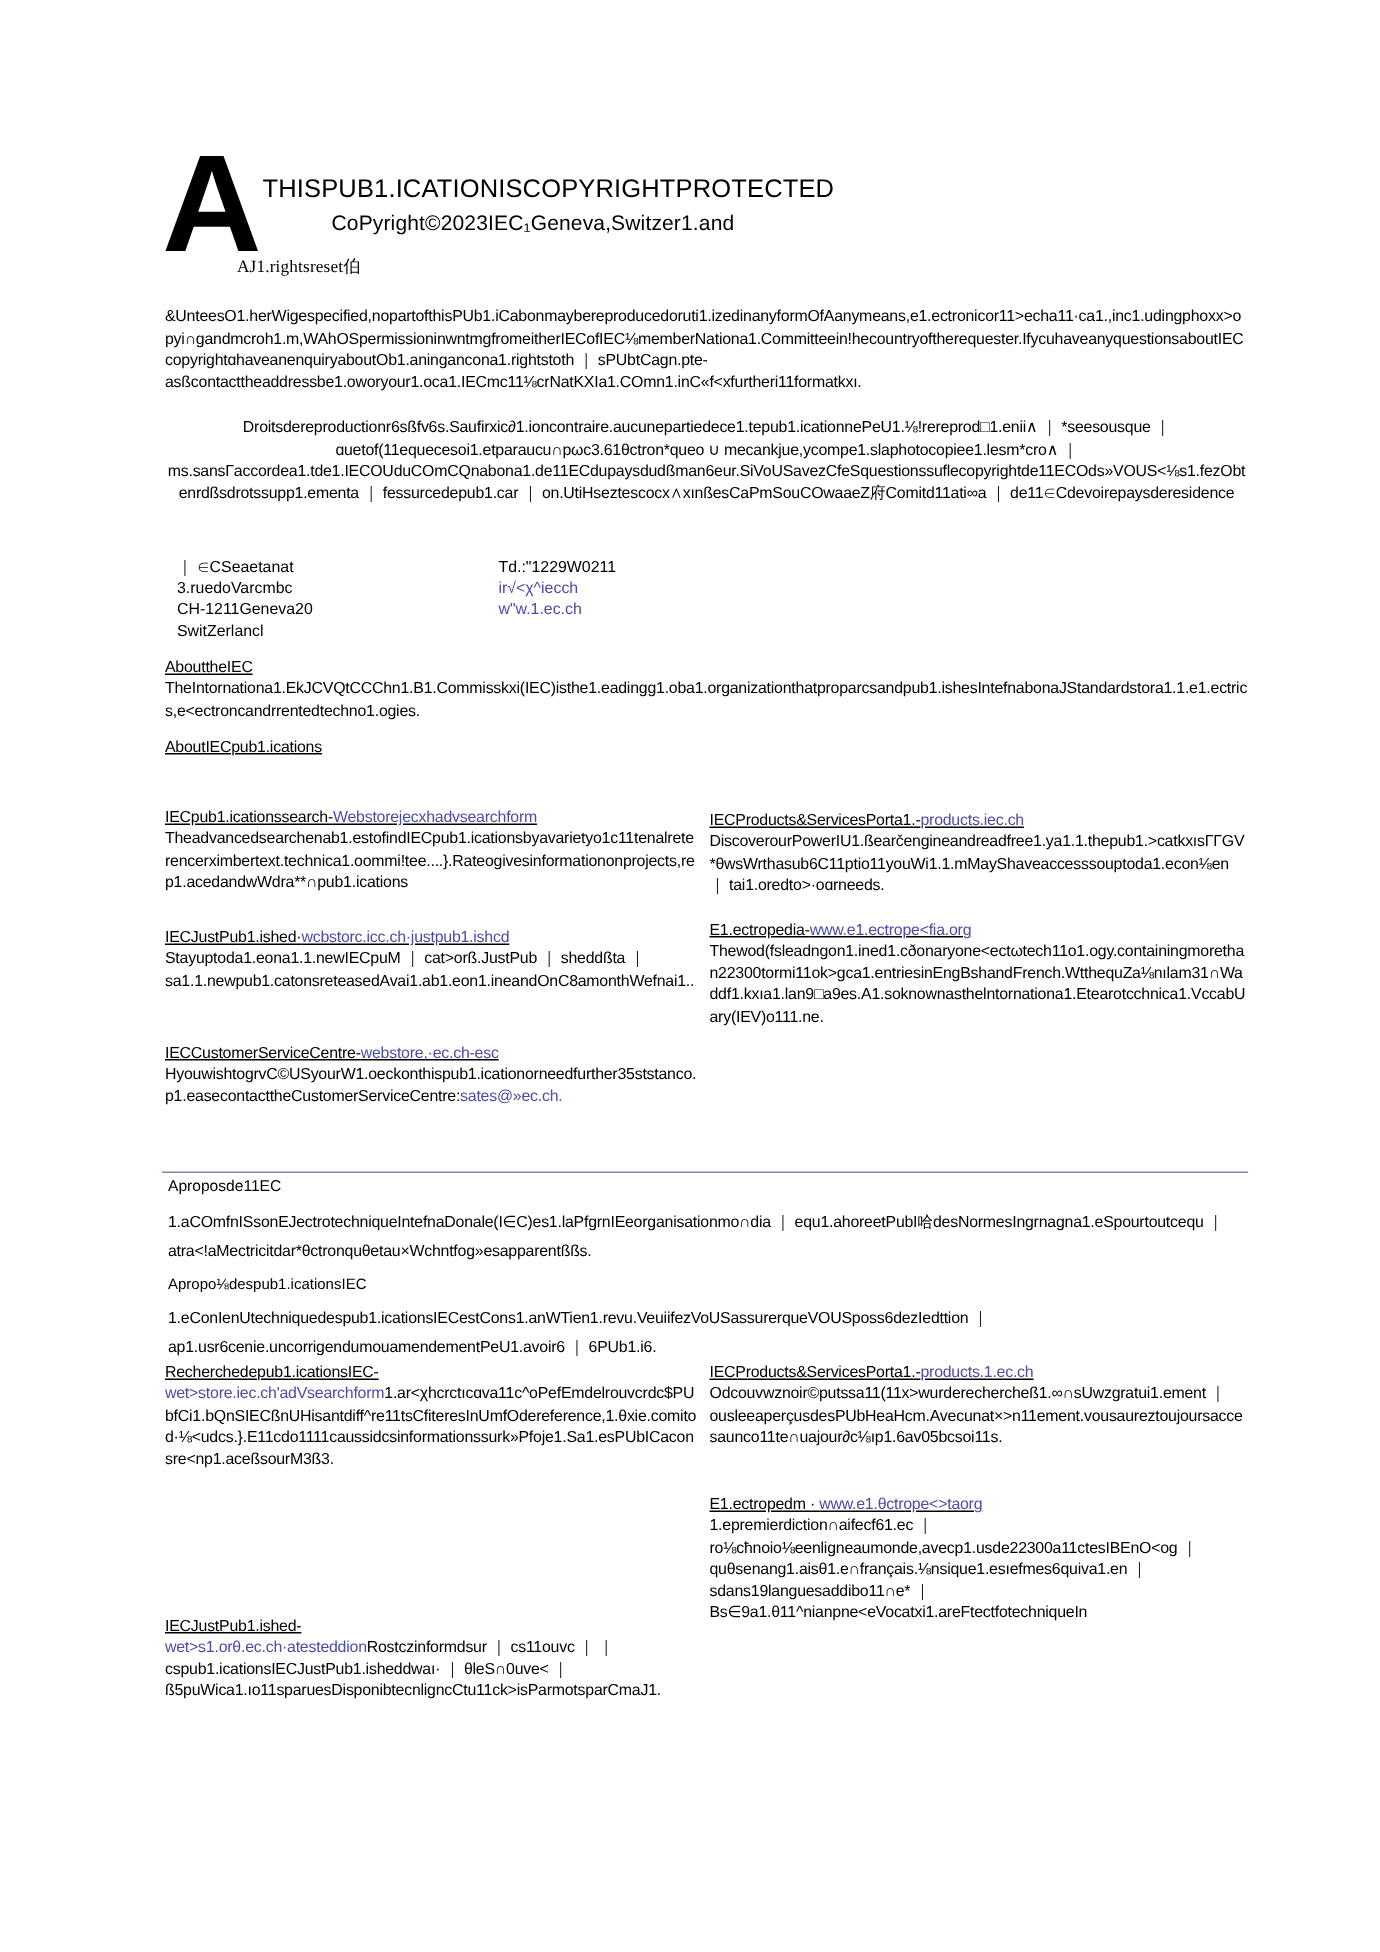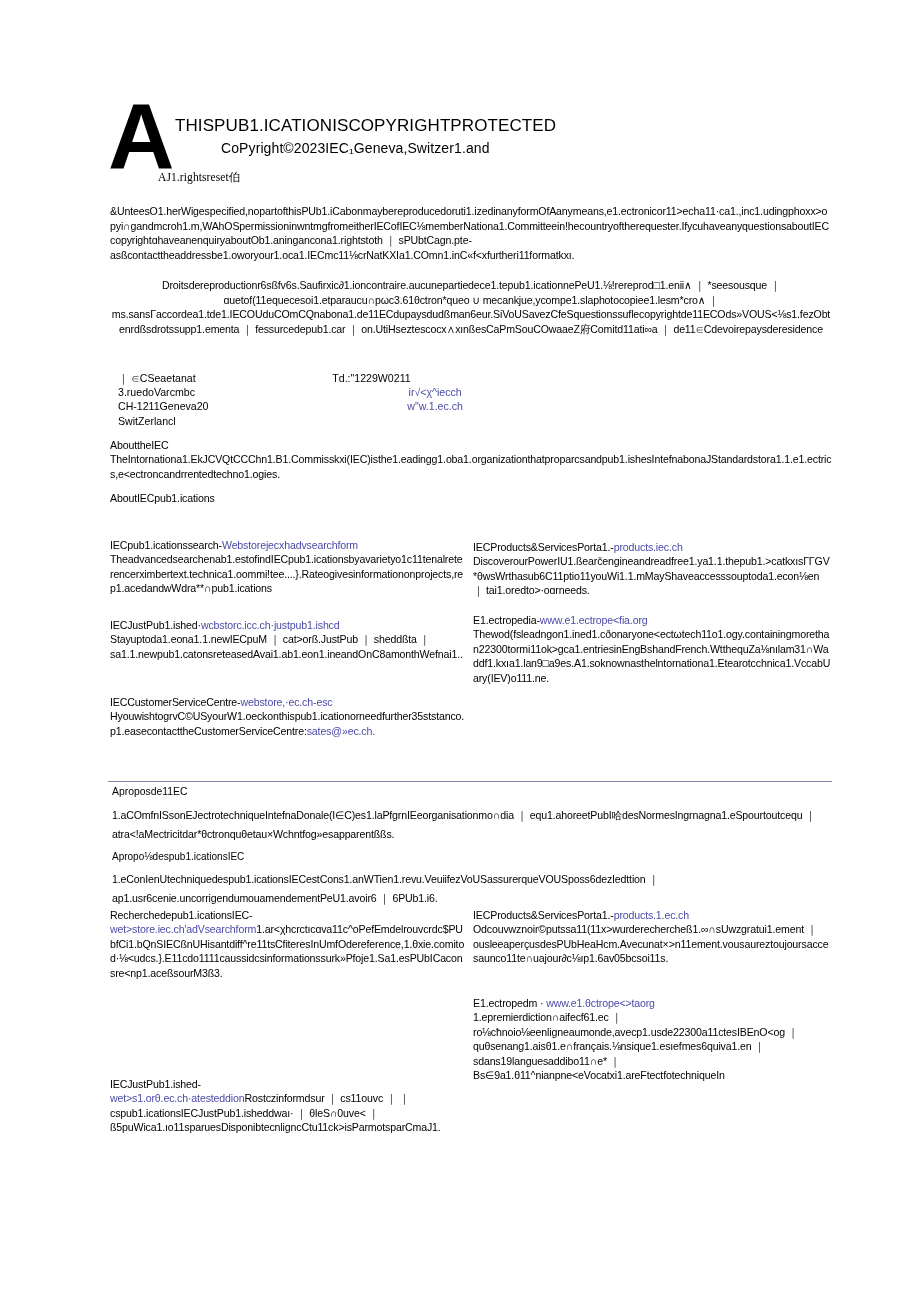--- a/index.html
+++ b/index.html
@@ -100,20 +100,21 @@
   .sect {
     position: absolute;
     font-size: 10.6px;
     line-height: 14.4px;
     letter-spacing: -0.15px;
     word-break: break-word;
   }
   .sect-title {
     font-size: 10.6px;
     line-height: 14.4px;
+    text-decoration: underline;
   }
   .about-iec      { left: 110px; top: 438px; width: 722px; }
   .about-pubs     { left: 110px; top: 491px; width: 722px; }
 
   
   .col-left  { left: 110px;  width: 355px; }
   .col-right { left: 473px;  width: 358px; }
 
   .en-search   { top: 538px; }
   .en-just     { top: 618px; }
@@ -143,21 +144,20 @@
                     font-size: 10.6px; line-height: 19px; letter-spacing: -0.15px;
                     word-break: break-word; }
   .fr-pubs-title  { position: absolute; left: 112px; top: 851px; font-size: 10px; }
   .fr-pubs-body   { position: absolute; left: 112px; top: 870px; width: 722px;
                     font-size: 10.6px; line-height: 19px; letter-spacing: -0.15px;
                     word-break: break-word; }
 
   a, .link {
     color: #4b4ba8;
     text-decoration: none;
-    text-align: center;
   }
 </style>
 </head>
 <body>
 
 <div class="page">
 
   <div class="header">
     <div class="logo-a">A</div>
     <div class="hdr-line1">THISPUB1.ICATIONISCOPYRIGHTPROTECTED</div>

